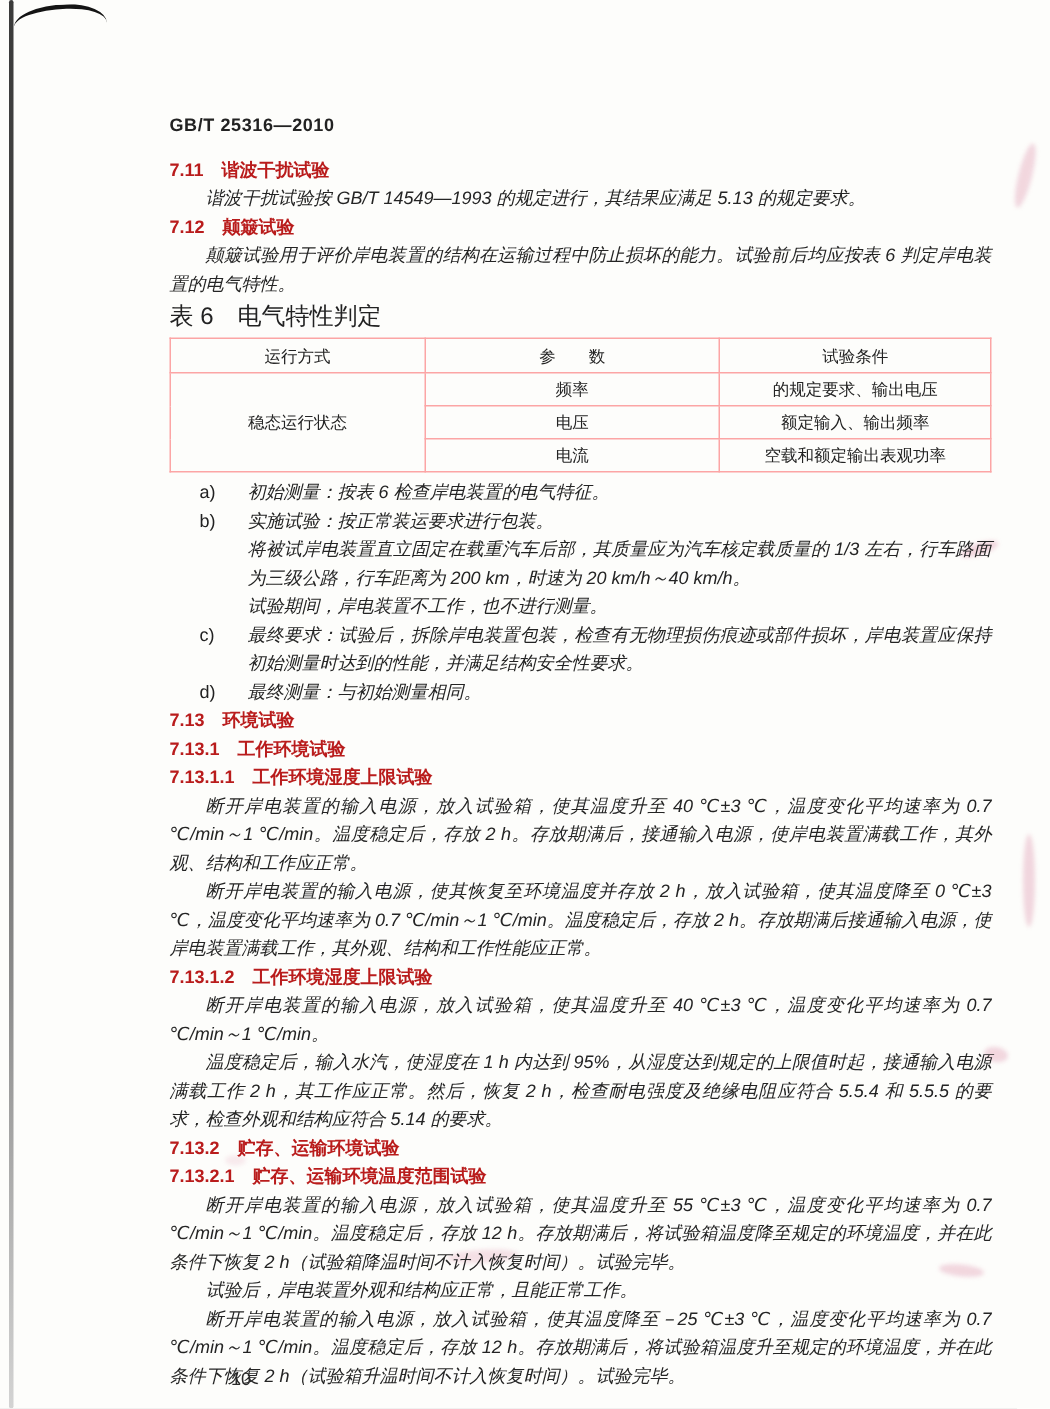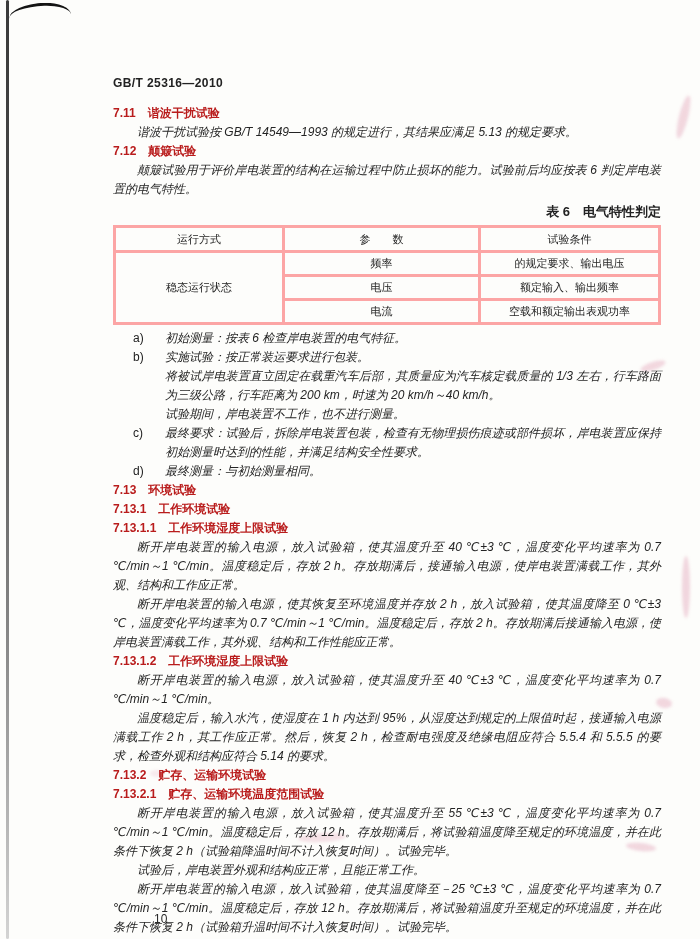--- a/index.html
+++ b/index.html
@@ -31,24 +31,24 @@
   .pk5{left:298px;top:833px;width:48px;height:9px;transform:rotate(-3deg);opacity:.75;}
   .pk6{right:44px;top:843px;width:30px;height:8px;transform:rotate(6deg);}
   .pk7{left:150px;top:770px;width:14px;height:7px;opacity:.5;}
 
   .content{position:absolute;left:113px;top:74px;width:548px;}
   .doc-code{font-weight:bold;font-size:12px;letter-spacing:.4px;line-height:19px;margin-bottom:11px;}
   .h{font-size:12px;font-weight:bold;line-height:19px;margin:0;color:#b91c1c;}
   .body{font-size:12px;line-height:19px;margin:0;text-align:justify;color:#242424;font-style:italic;}
   .ind{text-indent:2em;}
 
-  .tbl-caption{text-align:right;font-weight:bold;font-size:13px;line-height:19px;margin:3px 0 4px;}
+  .tbl-caption{text-align:left;font-weight:normal;font-size:16px;line-height:19px;margin:3px 0 4px;}
   table.t6{border-collapse:collapse;width:100%;table-layout:fixed;margin:0 0 4px 0;}
   table.t6 th,table.t6 td{
-    border:3px solid #fca5a5;text-align:center;vertical-align:middle;
+    border:1px solid #fca5a5;text-align:center;vertical-align:middle;
     font-size:11px;font-weight:normal;padding:0;height:21px;color:#242424;
   }
   table.t6 th{height:22px;}
   .c1{width:31%;}.c2{width:36%;}.c3{width:33%;}
 
   .olist{margin-left:20px;}
   .li{display:flex;}
   .mk{flex:none;width:32px;font-size:12px;line-height:19px;}
   .lb{flex:1;}
 

